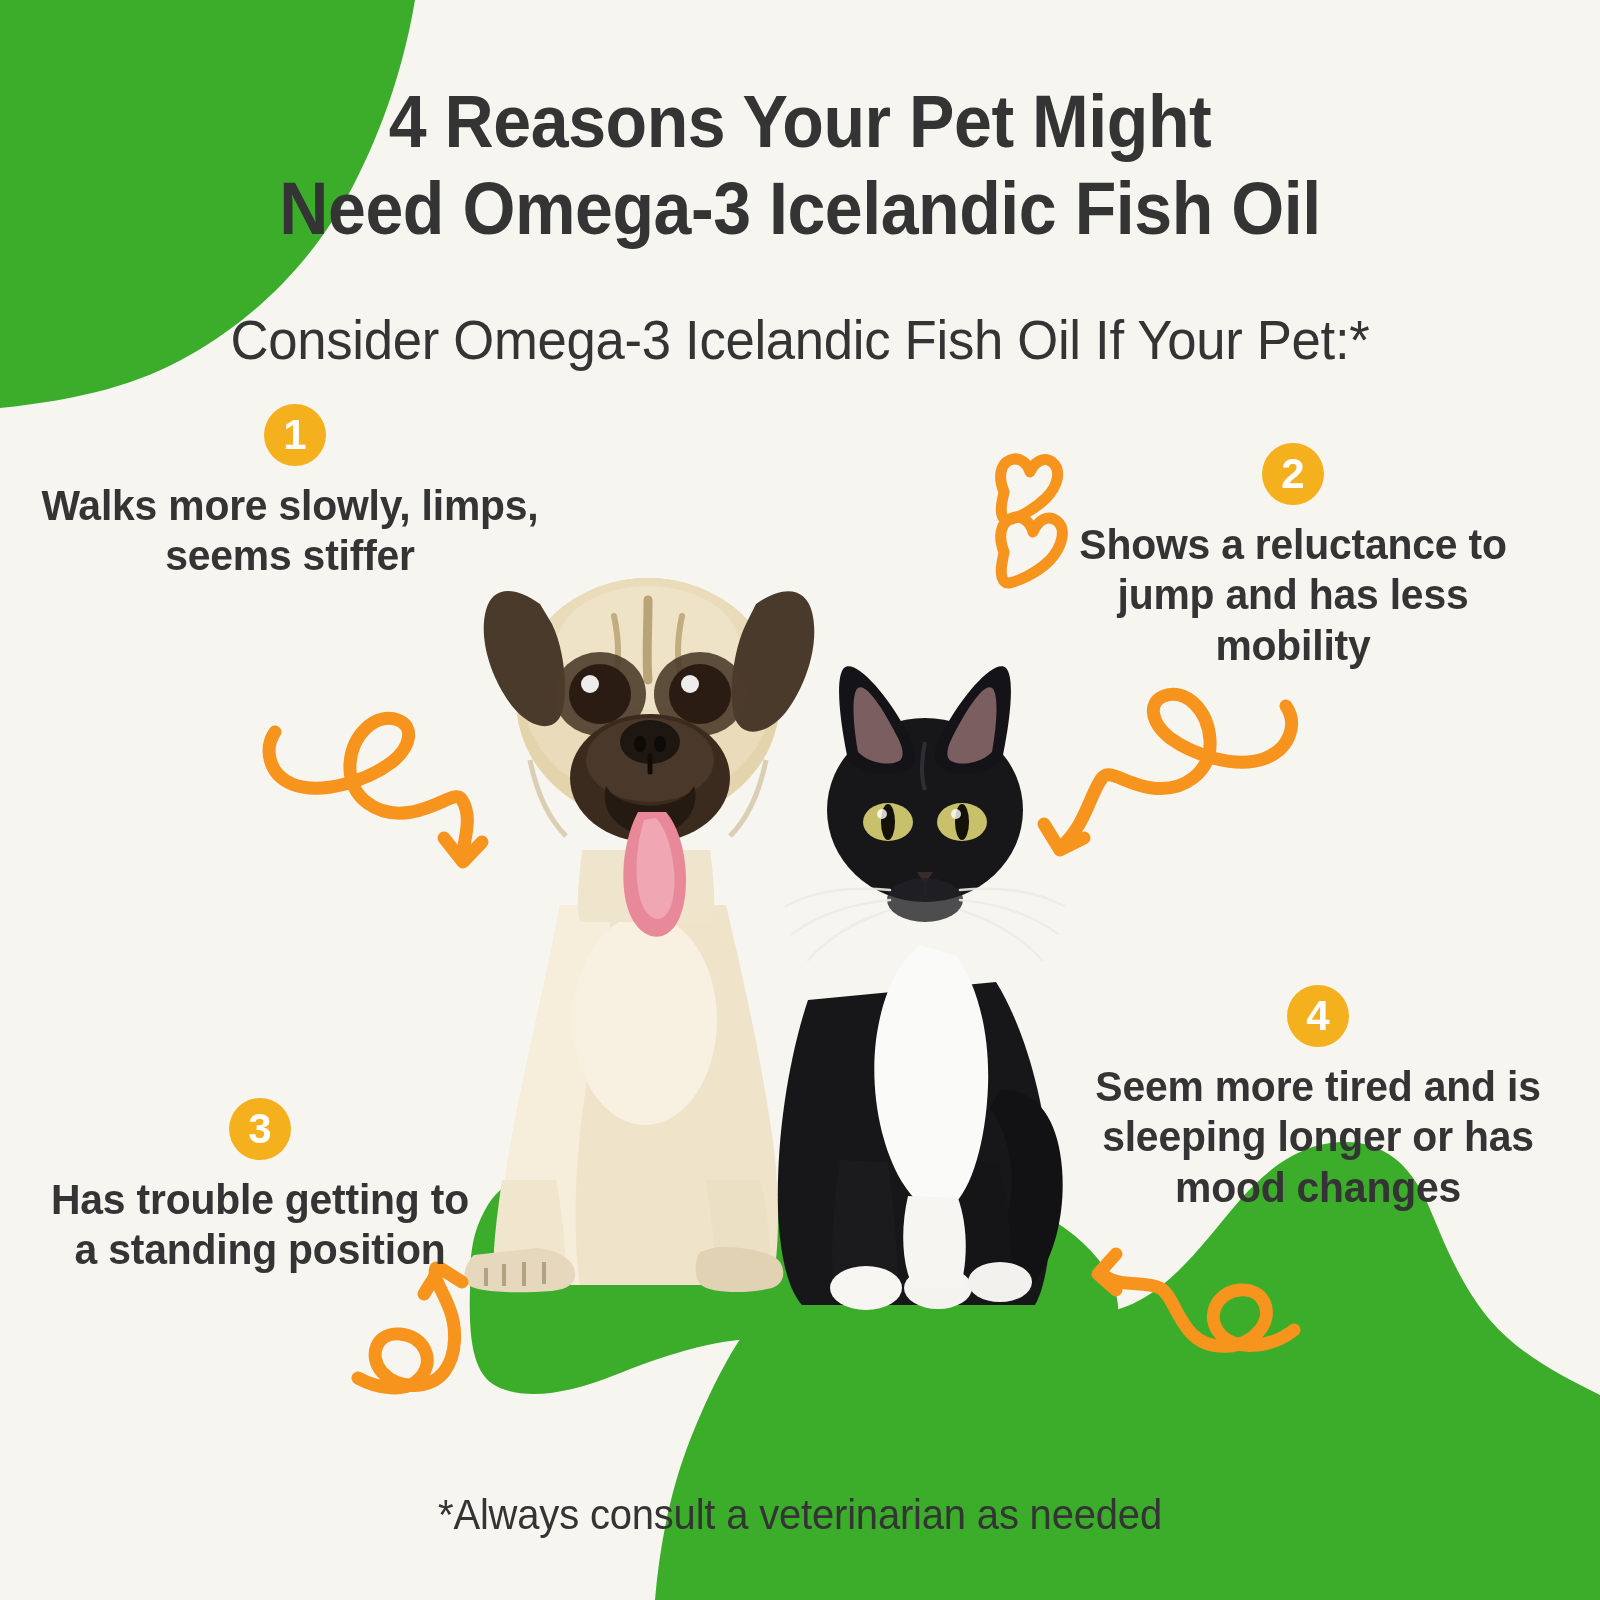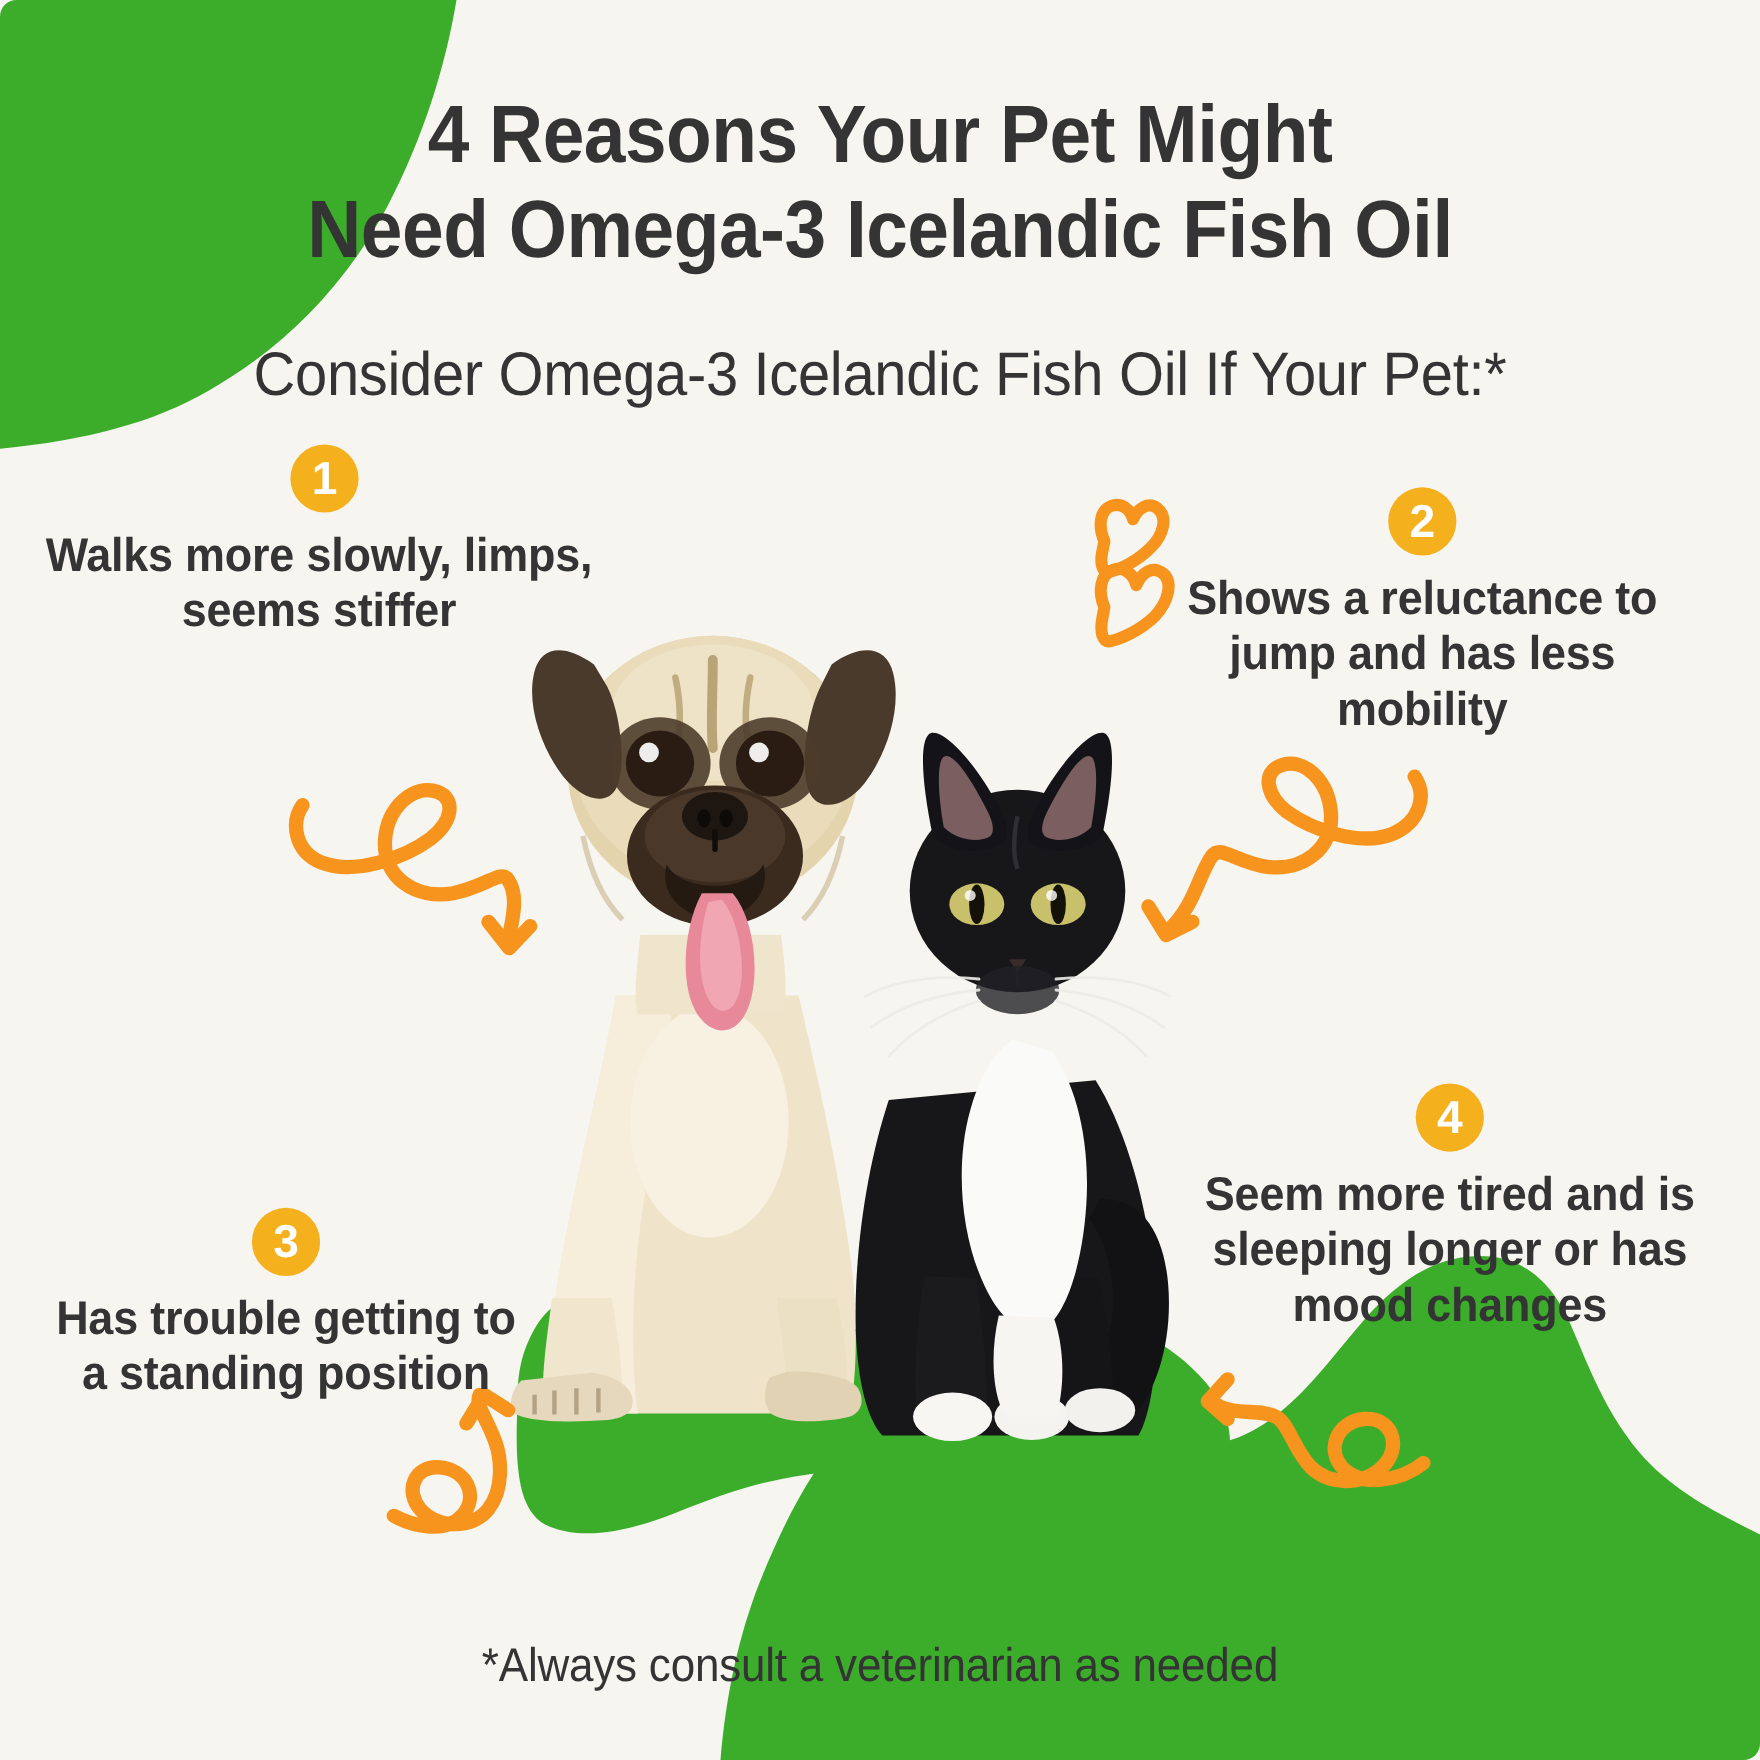--- a/index.html
+++ b/index.html
@@ -6,21 +6,20 @@
     margin: 0; padding: 0;
     background: #F7F5F0;
   }
   #infographic {
     position: relative;
     width: 1600px;
     height: 1600px;
     background: #F7F5F0;
     overflow: hidden;
     font-family: "Liberation Sans", sans-serif;
-    border-radius: 15px;
   }
   .layer { position: absolute; top: 0; left: 0; width: 1600px; height: 1600px; }
   .bg-shapes { z-index: 1; }
   .pets-layer { z-index: 3; }
   .arrows-layer { z-index: 4; pointer-events: none; }
   .text-layer { z-index: 5; }
 
   
   .headline {
     position: absolute;

